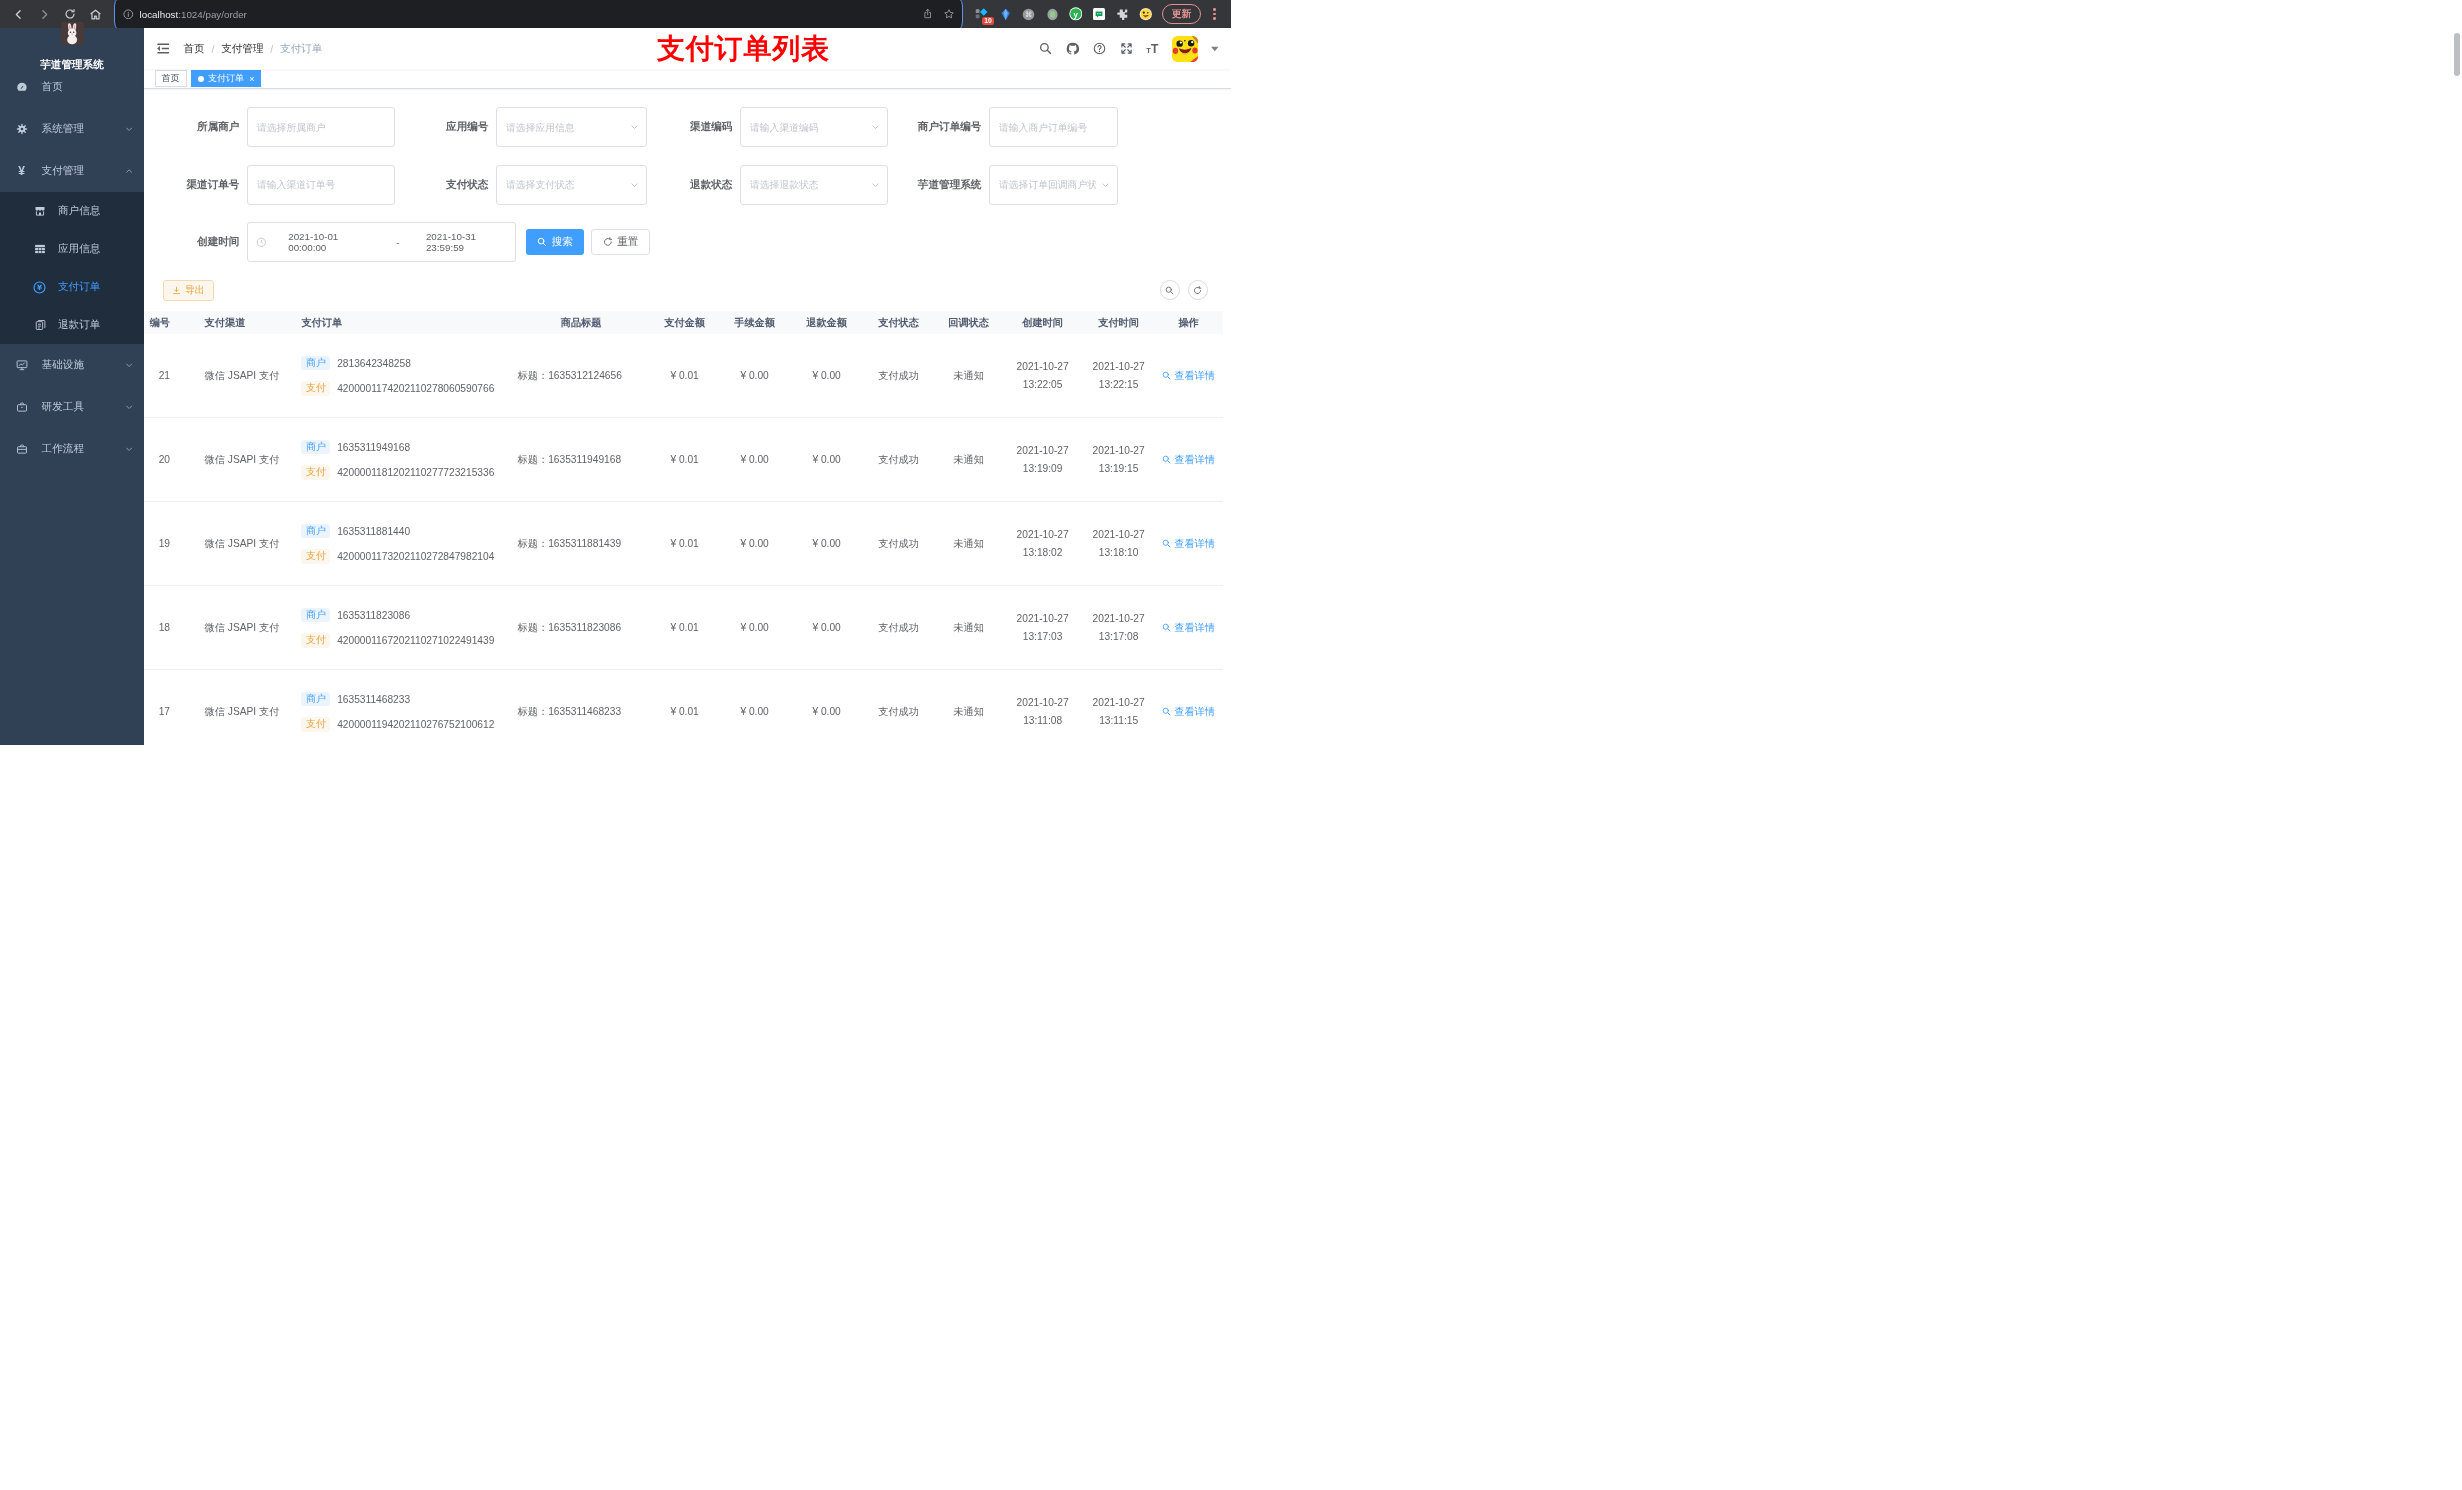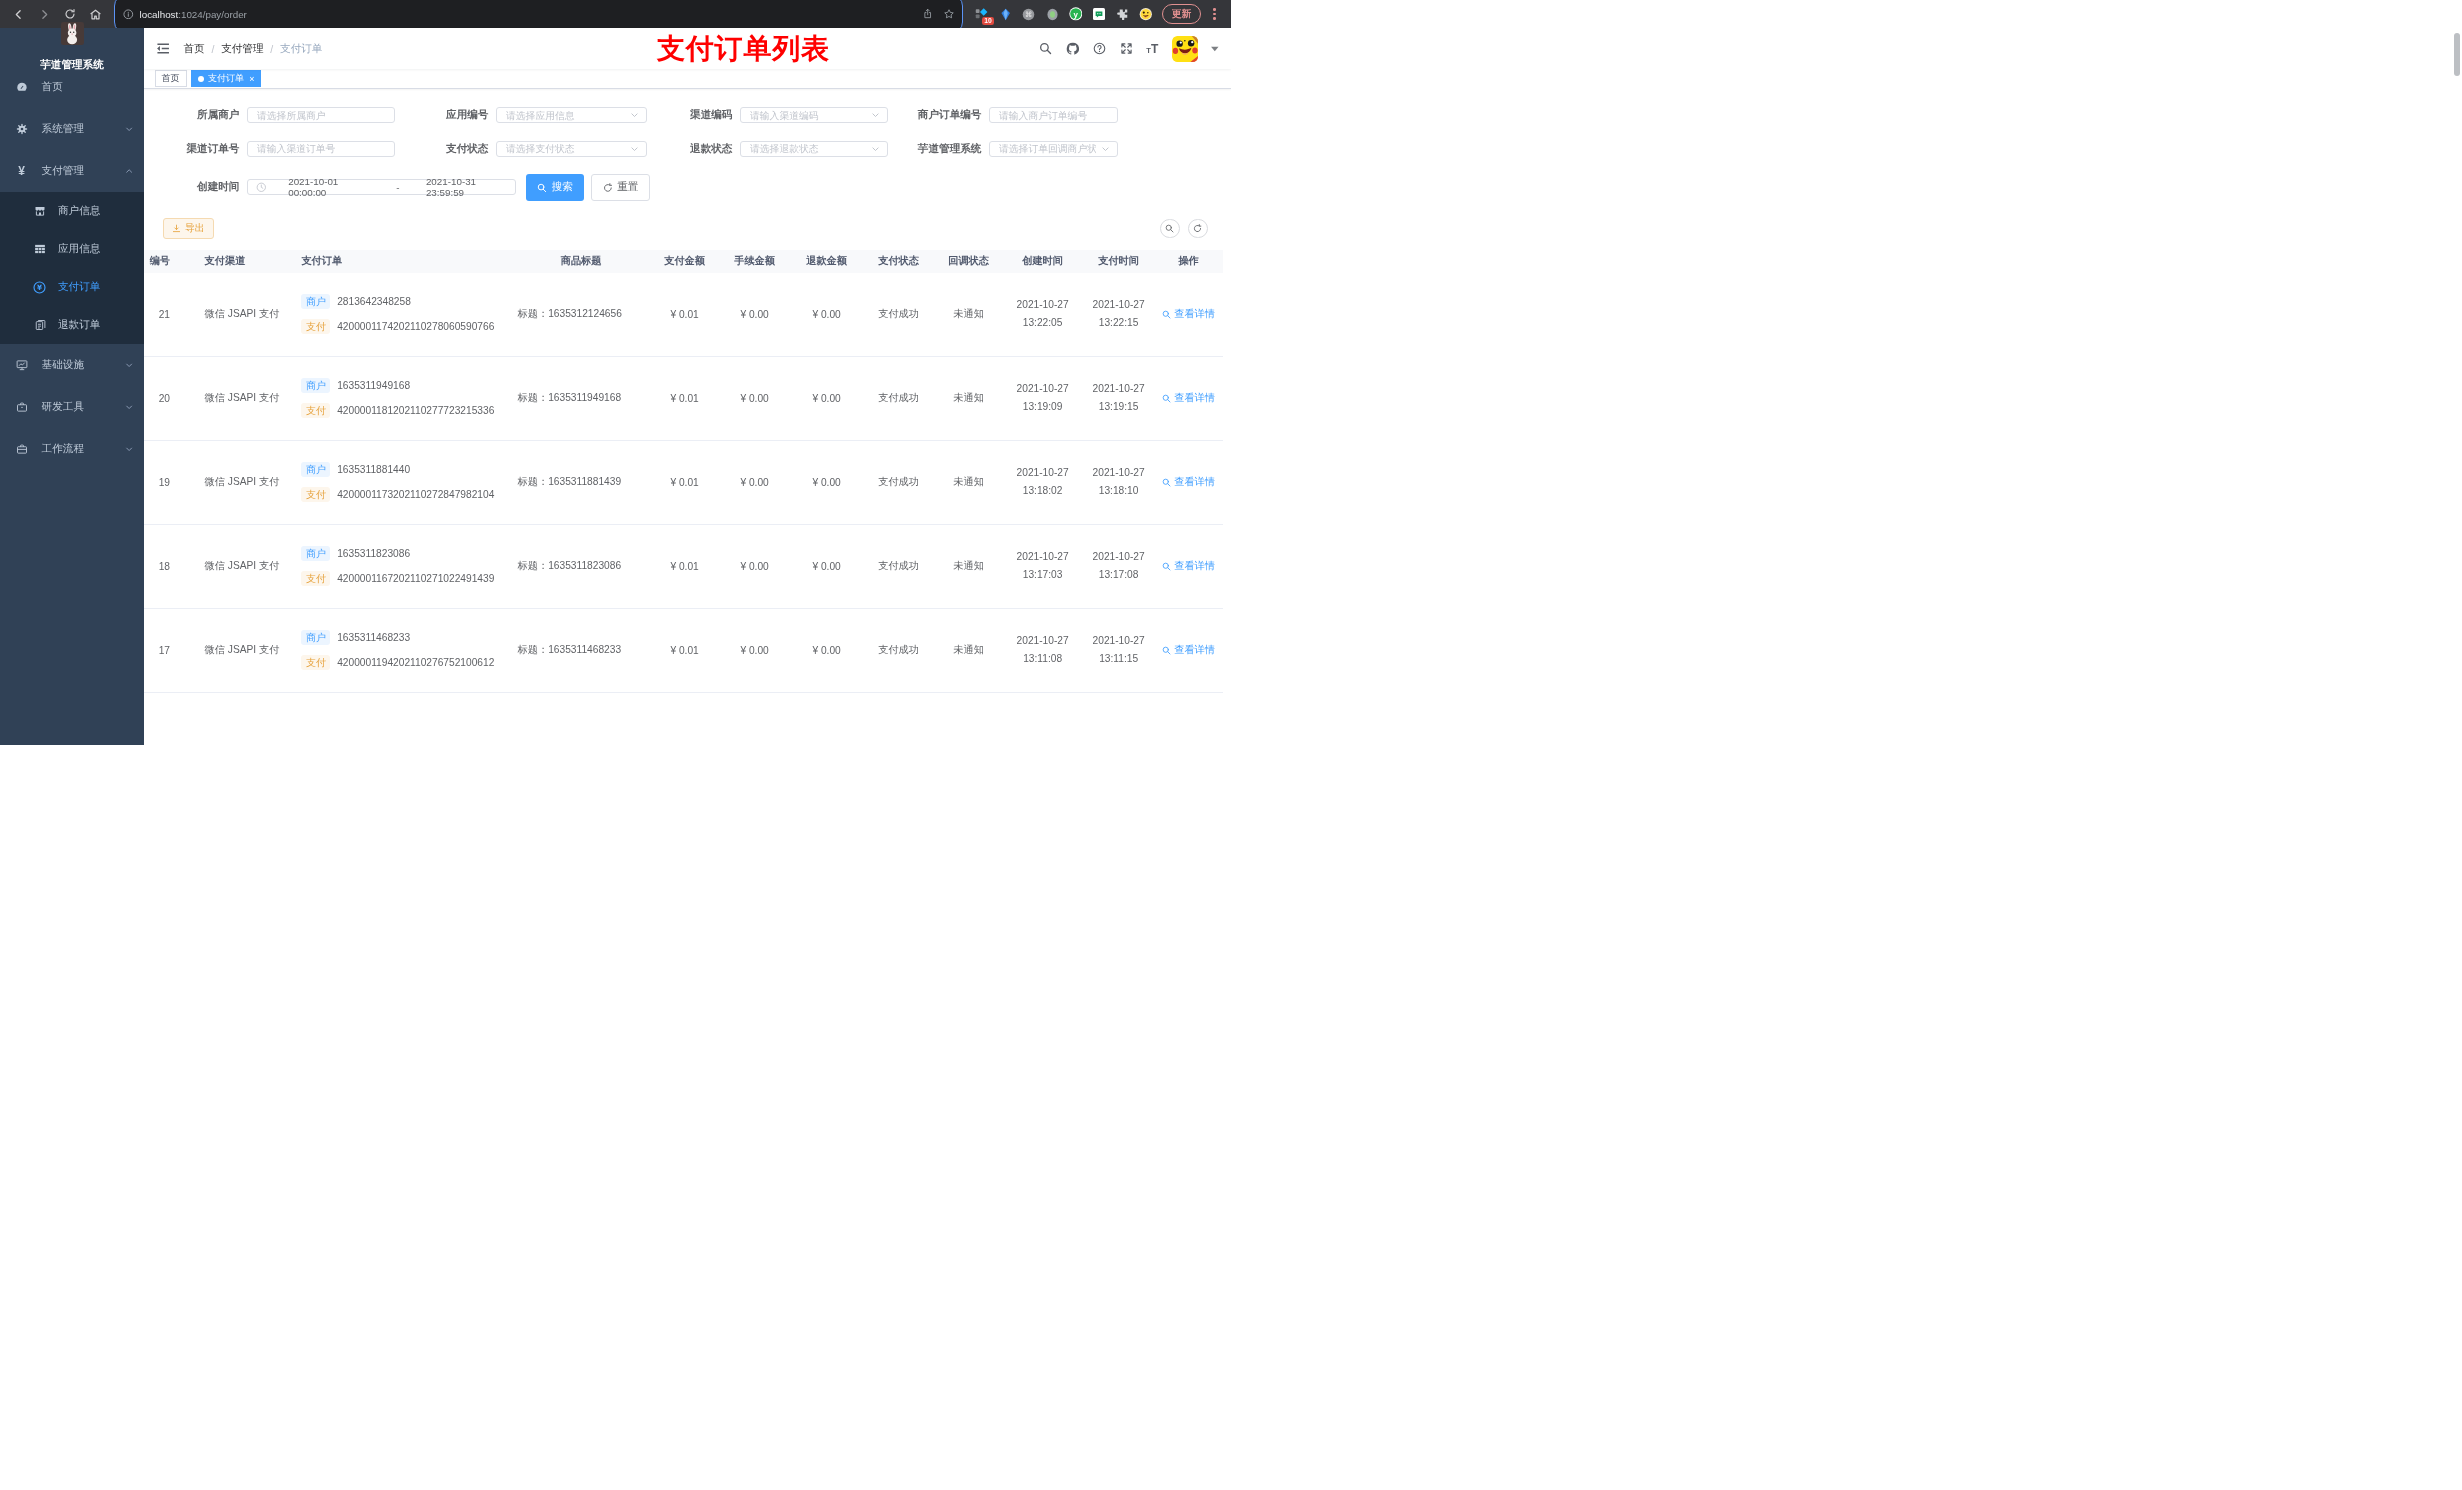--- a/index.html
+++ b/index.html
@@ -58,21 +58,21 @@
   .tab .dot { width:6px; height:6px; border-radius:50%; background:#fff; margin-right:3.8px; }
   .tab .x { margin-left:5.3px; font-size:9px; }
 
   .content { flex:1; padding:18px 15px 0 15px; overflow:hidden; position:relative; }
 
   
   .frow { display:flex; align-items:center; margin-bottom:17.4px; }
   .fgroup { display:flex; align-items:center; }
   .flabel { text-align:right; padding-right:7.6px; font-size:10.6px; font-weight:700; color:#606266; flex:none; white-space:nowrap; }
   .lw1 { width:88px; } .lw2 { width:101px; } .lw3 { width:93px; } .lw4 { width:101px; }
-  .ctrl { position:relative; height:16px; border:0.8px solid #dcdfe6; border-radius:3px; background:#fff; display:flex; align-items:center; }
+  .ctrl { position:relative; height:40px; border:0.8px solid #dcdfe6; border-radius:3px; background:#fff; display:flex; align-items:center; }
   .ctrl input { border:none; outline:none; width:100%; height:100%; padding:0 9px; font-size:9.8px; color:#606266; background:transparent; font-family:inherit; }
   .ctrl input::placeholder { color:#c0c4cc; }
   .ctrl.has-chev input { padding-right:21px; }
   .ctrl .chevd { position:absolute; right:6.8px; top:50%; transform:translateY(-50%); color:#c0c4cc; }
   .cw1 { width:148px; } .cw2 { width:151px; } .cw3 { width:148px; } .cw4 { width:129px; }
   .daterange { width:269px; padding:0 7.6px; gap:22px; font-size:9.8px; color:#606266; }
   .daterange .sep { color:#606266; padding:0 4.5px; }
   .btn { height:26.5px; border-radius:3px; font-size:10.6px; display:inline-flex; align-items:center; gap:4.5px; cursor:pointer; border:0.8px solid transparent; padding:0 10.6px; font-family:inherit; }
   .btn-primary { background:#409eff; color:#fff; margin-left:9.8px; }
   .btn-plain { background:#fff; border-color:#dcdfe6; color:#606266; margin-left:6.8px; }

